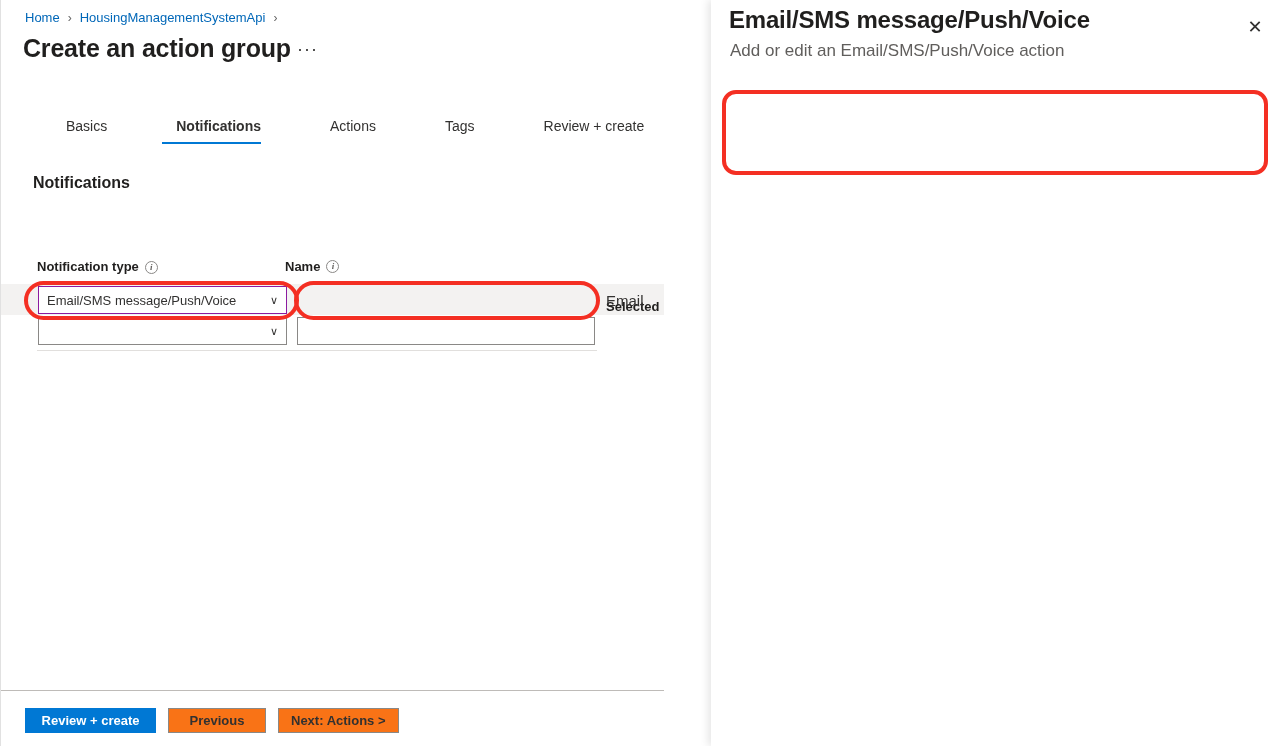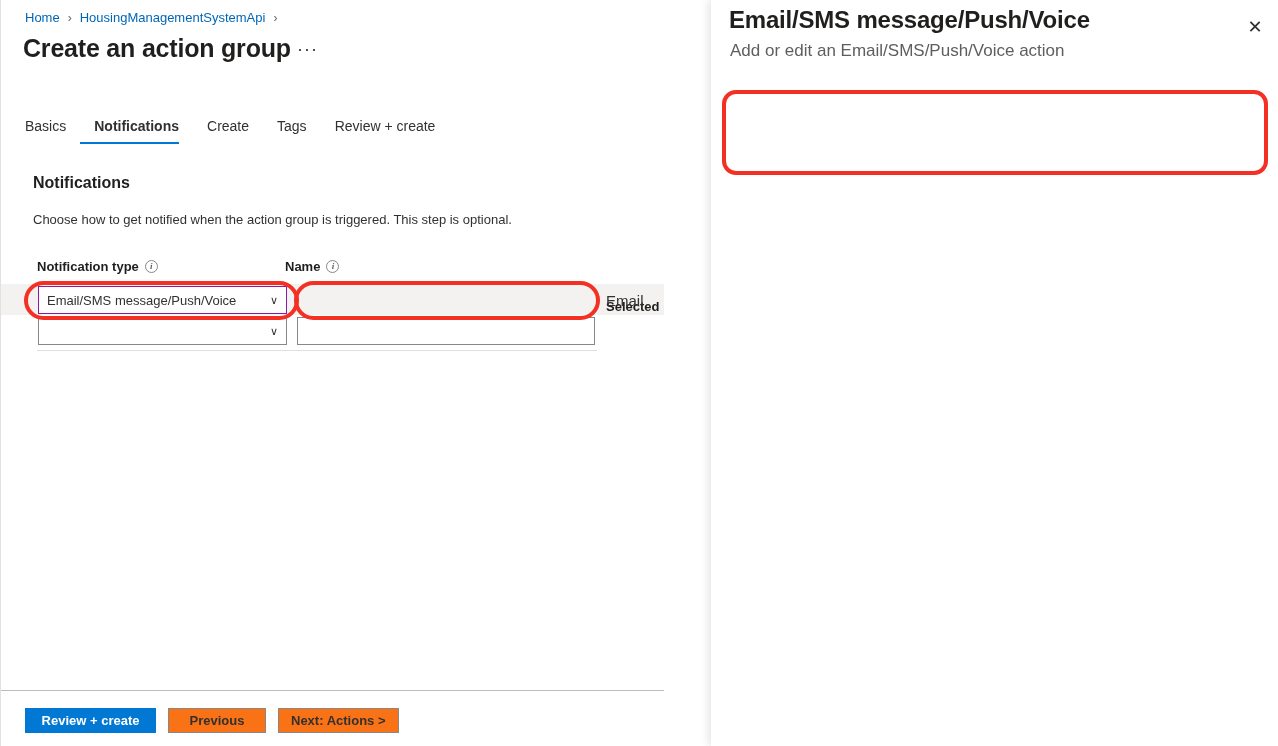--- a/index.html
+++ b/index.html
@@ -45,21 +45,21 @@
   }
 
   
   #tabs {
     position:absolute; left:24px; top:118px;
     display:flex; align-items:flex-start; gap:0;
   }
   #tabs .tab {
     position:relative;
     padding:0 14px 10px 14px;
-    font-size:14px; color:#323130; cursor:pointer; white-space:nowrap;
+    font-size:14px; color:#323130; cursor:pointer; white-space:nowrap;margin-left:41px;
   }
   #tabs .tab:first-child { padding-left:0; }
   #tabs .tab.active { font-weight:700; }
   #tabs .tab.active::after {
     content:""; position:absolute; left:0px; right:14px; bottom:0;
     height:2px; background:#0078d4;
   }
   #tabs .tab:first-child.active::after { left:0; right:14px; }
 
   
@@ -71,21 +71,21 @@
     position:absolute; left:32px; top:212px;
     font-size:13px; color:#323130;
   }
 
   
   .col-head {
     position:absolute; top:259px;
     font-size:13px; font-weight:700; color:#201f1e;
     display:flex; align-items:center; gap:6px;
   }
-  #head-type { left:36px; }
+  #head-type { left:36px;align-items:flex-end; }
   #head-name { left:284px; }
   #head-selected { left:605px;margin-top:40px; }
 
   .info-i {
     display:inline-flex; align-items:center; justify-content:center;
     width:13px; height:13px; border-radius:50%;
     border:1px solid #8a8886; color:#605e5c;
     font-size:9px; font-style:italic; font-family:"Liberation Serif", serif;
     line-height:1; cursor:pointer; flex:none;
     position:relative; top:0px;
@@ -195,27 +195,26 @@
     <span class="crumb">HousingManagementSystemApi</span>
     <span class="sep">›</span>
   </div>
 
   <div id="page-title">Create an action group</div>
   <div id="page-ellipsis">···</div>
 
   <div id="tabs">
     <div class="tab">Basics</div>
     <div class="tab active">Notifications</div>
-    <div class="tab">Create</div>
+    <div class="tab">Actions</div>
     <div class="tab">Tags</div>
     <div class="tab">Review + create</div>
   </div>
 
   <div id="section-title">Notifications</div>
-  <div id="section-desc">Choose how to get notified when the action group is triggered. This step is optional.</div>
 
   <div id="row1-highlight"></div>
 
   <div class="col-head" id="head-type">
     <span>Notification type</span>
     <span class="info-i">i</span>
   </div>
   <div class="col-head" id="head-name">
     <span>Name</span>
     <span class="info-i">i</span>

